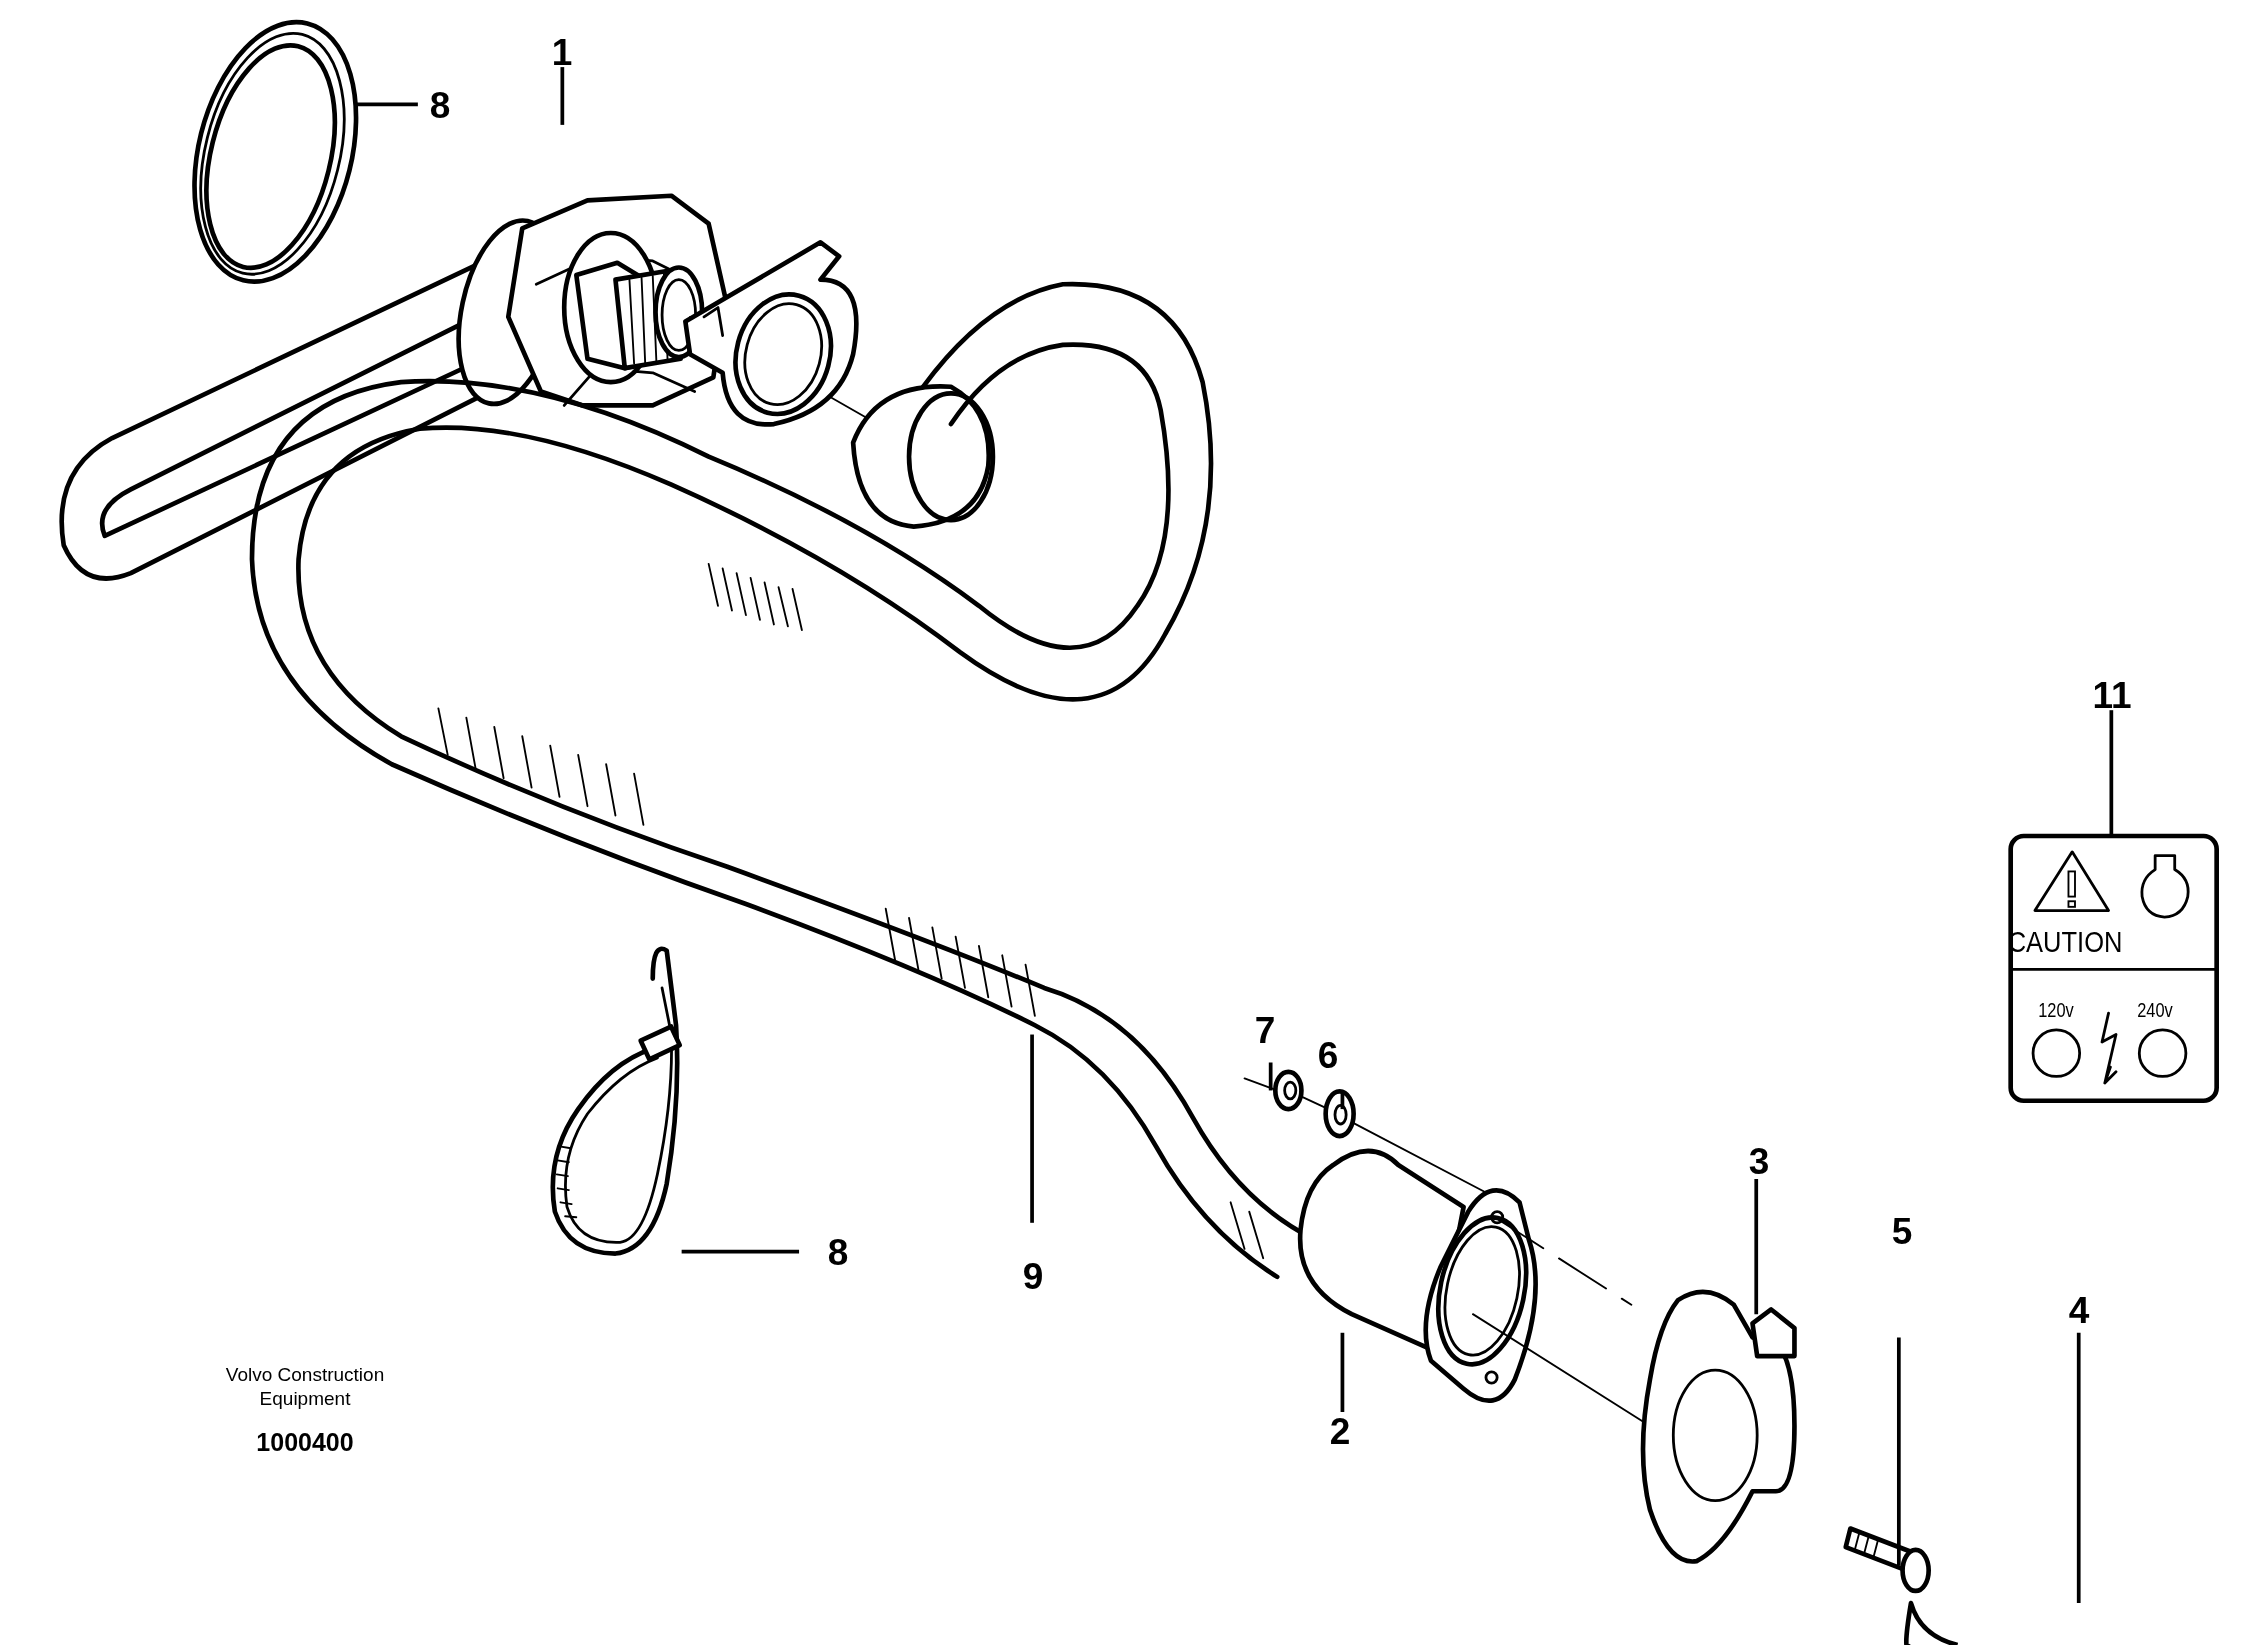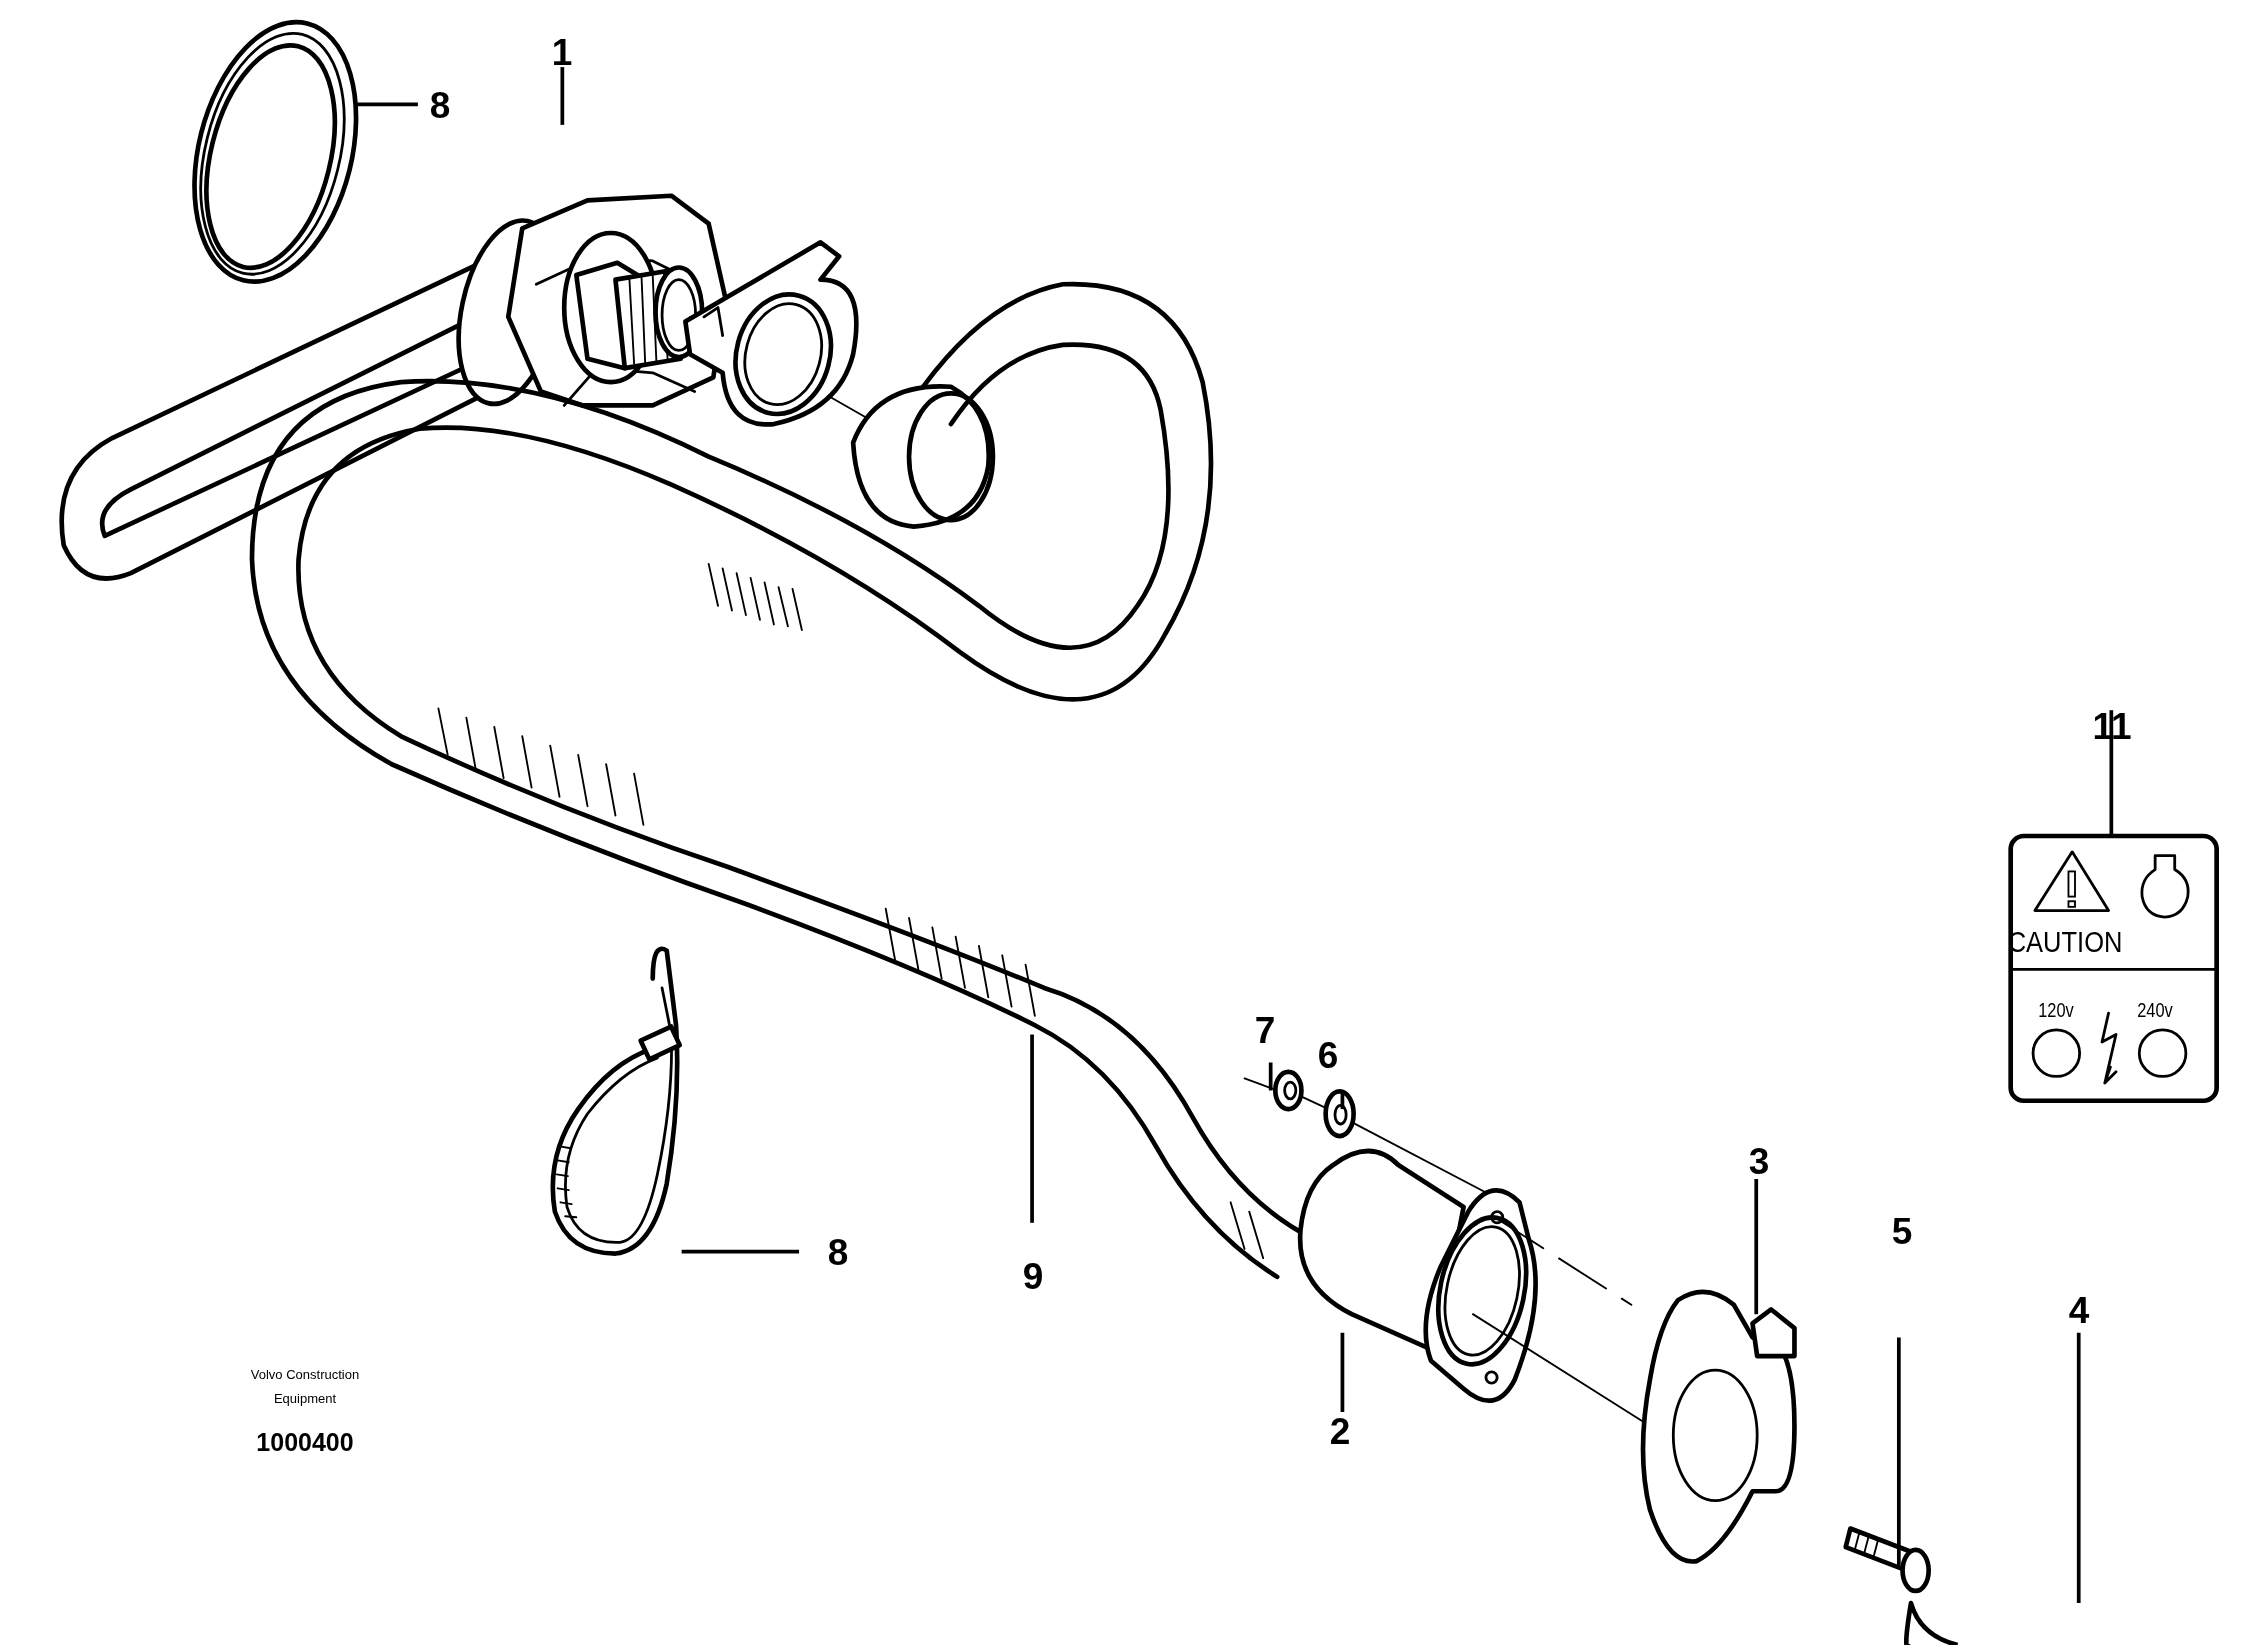--- a/index.html
+++ b/index.html
@@ -5,21 +5,21 @@
   html, body { margin:0; padding:0; background:#ffffff; }
   body { width:2258px; height:1645px; position:relative; overflow:hidden; font-family:"Liberation Sans", sans-serif; }
   #diagram { position:absolute; left:0; top:0; width:2258px; height:1645px; }
   .ln { fill:none; stroke:#000; stroke-width:5; stroke-linecap:round; stroke-linejoin:round; }
   .thin { fill:none; stroke:#000; stroke-width:3; stroke-linecap:round; stroke-linejoin:round; }
   .hair { fill:none; stroke:#000; stroke-width:2; stroke-linecap:round; }
   .wfill { fill:#fff; stroke:#000; stroke-width:5; stroke-linejoin:round; }
   .callout-num { position:absolute; font-family:"Liberation Sans", sans-serif; font-weight:bold; font-size:37px; color:#000; line-height:1; transform:translate(-50%,-50%); white-space:nowrap; }
   .leader { stroke:#000; stroke-width:4; }
   .footer { position:absolute; left:186px; top:1363px; width:238px; text-align:center; color:#000; }
-  .footer .brand { font-family:"Liberation Sans", sans-serif; font-size:13px; line-height:24px; }
+  .footer .brand { font-family:"Liberation Sans", sans-serif; font-size:19px; line-height:24px; }
   .footer .docnum { font-family:"Liberation Sans", sans-serif; font-weight:bold; font-size:25px; line-height:41px; margin-top:11.2px; }
   .decal-text { position:absolute; font-family:"Liberation Sans", sans-serif; color:#000; transform:translate(-50%,-50%); white-space:nowrap; }
   .decal-caution { font-size:30px; transform:translate(-50%,-50%) scaleX(0.85); }
   .decal-volt { font-size:20.5px; transform:translate(-50%,-50%) scaleX(0.8); }
 </style>
 </head>
 <body>
 
 <svg id="diagram" viewBox="0 0 2422 1765" xmlns="http://www.w3.org/2000/svg">
 
@@ -144,21 +144,21 @@
 <div class="callout-num" style="left:562px;top:52px;">1</div>
 <div class="callout-num" style="left:1340px;top:1431px;">2</div>
 <div class="callout-num" style="left:1759px;top:1161px;">3</div>
 <div class="callout-num" style="left:2079px;top:1310px;">4</div>
 <div class="callout-num" style="left:1902px;top:1231px;">5</div>
 <div class="callout-num" style="left:1328px;top:1055px;">6</div>
 <div class="callout-num" style="left:1265px;top:1030px;">7</div>
 <div class="callout-num" style="left:440px;top:105px;">8</div>
 <div class="callout-num" style="left:1033px;top:1276px;">9</div>
 <div class="callout-num" style="left:838px;top:1252px;">8</div>
-<div class="callout-num" style="left:2112px;top:695px;margin-top:31px;">11</div>
+<div class="callout-num" style="left:2112px;top:695px;">11</div>
 
 <div class="decal-text decal-caution" style="left:2065px;top:942px;">CAUTION</div>
 <div class="decal-text decal-volt" style="left:2056px;top:1010px;">120v</div>
 <div class="decal-text decal-volt" style="left:2155px;top:1010px;">240v</div>
 
 <div class="footer">
   <div class="brand">Volvo Construction</div>
   <div class="brand">Equipment</div>
   <div class="docnum">1000400</div>
 </div>

